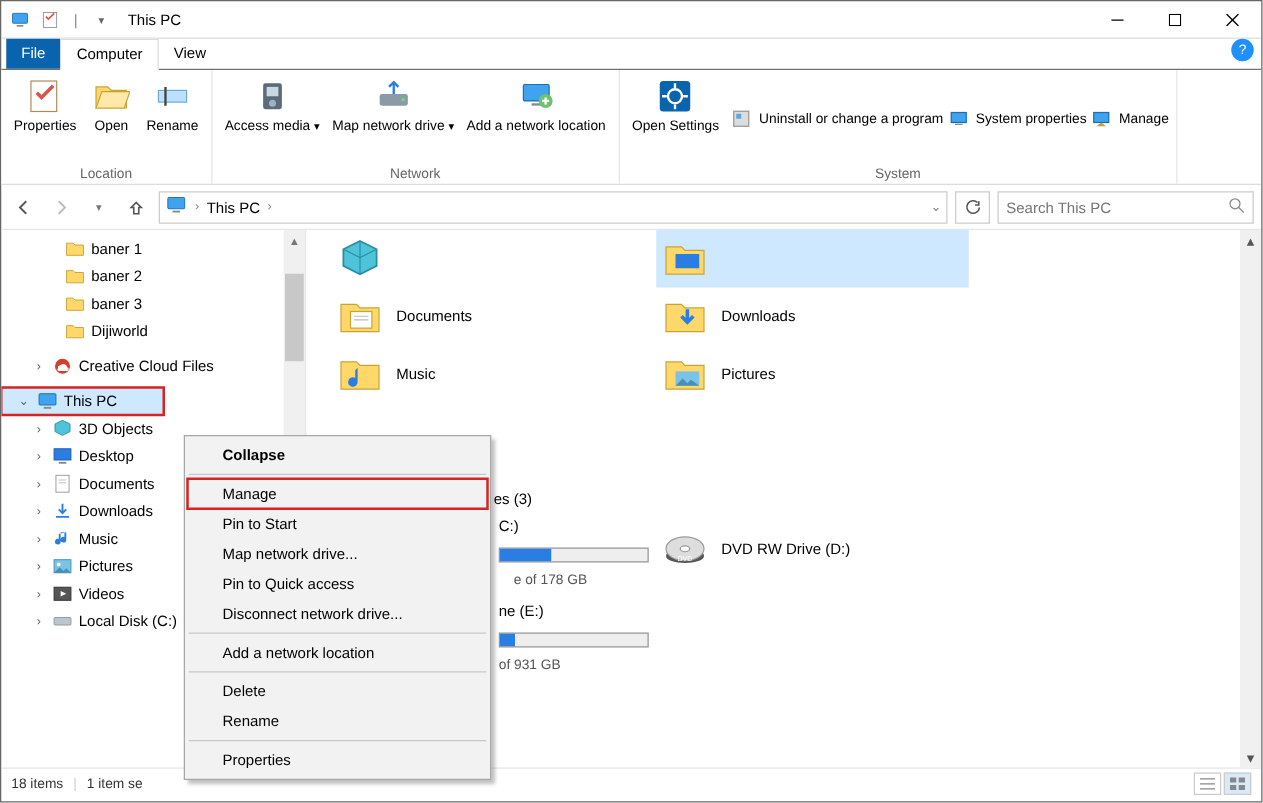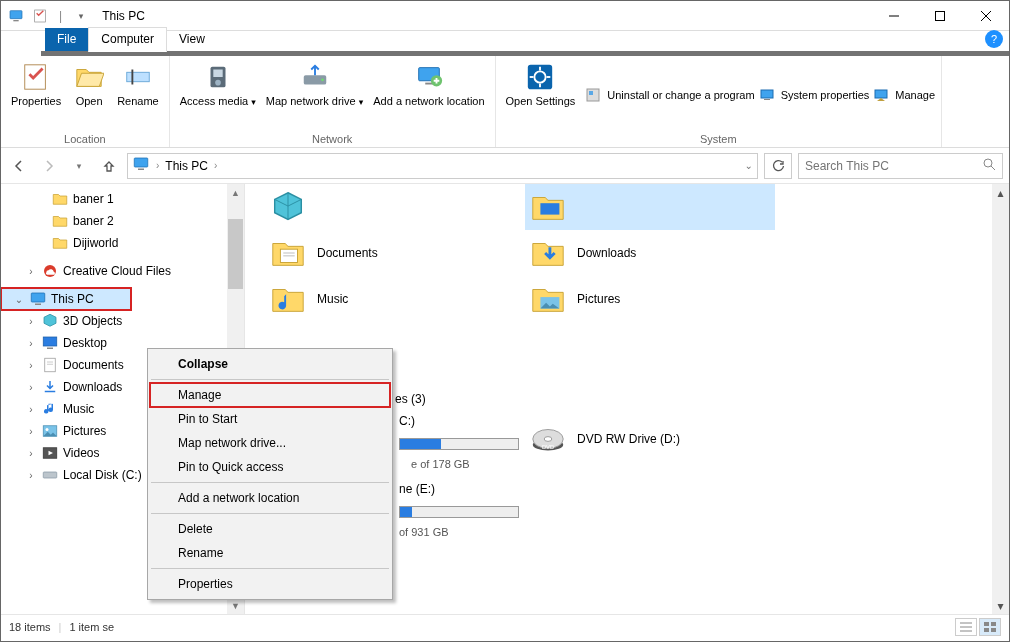--- a/index.html
+++ b/index.html
@@ -9,21 +9,21 @@
 .titlebar { height: 30px; display: flex; align-items: center; border-bottom: 1px solid #ddd; }
 .titlebar .qat { display: flex; align-items: center; gap: 6px; padding: 0 6px; }
 .titlebar .qat .ico { width: 18px; height: 18px; display: inline-flex; align-items: center; justify-content: center; }
 .titlebar .title { margin-left: 6px; font-size: 12px; }
 .titlebar .spacer { flex: 1; }
 .titlebar .winbtns { display: flex; }
 .titlebar .winbtn { width: 46px; height: 29px; display: flex; align-items: center; justify-content: center; }
 .titlebar .sep { color: #888; margin: 0 4px; }
 
 
-.ribbon-tabs { height: 25px; display: flex; align-items: flex-end; padding-left: 4px; border-bottom: 5px solid #737373; margin-left: 40px; }
+.ribbon-tabs { height: 25px; display: flex; padding-left: 4px; border-bottom: 1px solid #737373; }
 .ribbon-tab { padding: 4px 12px 5px; font-size: 12px; cursor: default; }
 .ribbon-tab.file { background: #0a64ad; color: #fff; }
 .ribbon-tab.active { background: #fff; border: 1px solid #dcdcdc; border-bottom: 1px solid #fff; margin-bottom: -1px; }
 .help-icon { margin-left: auto; width: 18px; height: 18px; border-radius: 50%; background: #1e90ff; color: #fff; display: flex; align-items: center; justify-content: center; font-size: 11px; margin-right: 6px; margin-bottom: 3px; }
 
 
 .ribbon { height: 92px; display: flex; border-bottom: 1px solid #dcdcdc; background: #fff; }
 .ribbon-group { display: flex; flex-direction: column; padding: 3px 6px 0; border-right: 1px solid #e6e6e6; }
 .ribbon-group .items { display: flex; gap: 2px; flex: 1; }
 .ribbon-group .label { text-align: center; font-size: 11px; color: #666; padding: 3px 0 2px; }
@@ -319,20 +319,29 @@
           </span>
           <span class="txt">baner 2</span>
         </div>
       <div class="tree-item indent2">
           <span class="exp"></span>
           <span class="ico">
             <svg class="folder-svg" viewBox="0 0 24 24">
               <path d="M3 6h7l2 2h9v11H3z" fill="#ffd869" stroke="#c9a336"></path>
             </svg>
           </span>
+          <span class="txt">baner 3</span>
+        </div>
+      <div class="tree-item indent2">
+          <span class="exp"></span>
+          <span class="ico">
+            <svg class="folder-svg" viewBox="0 0 24 24">
+              <path d="M3 6h7l2 2h9v11H3z" fill="#ffd869" stroke="#c9a336"></path>
+            </svg>
+          </span>
           <span class="txt">Dijiworld</span>
         </div>
       <div style="height:6px"></div>
       <div class="tree-item indent1">
           <span class="exp">›</span>
           <span class="ico">
             <svg viewBox="0 0 24 24" width="18" height="18">
               <circle cx="12" cy="12" r="8" fill="#da3b2b"></circle>
               <path d="M7 14a3 3 0 0 1 3-3 4 4 0 0 1 7 2 2 2 0 0 1-1 4H8a2 2 0 0 1-1-3z" fill="#fff"></path>
             </svg>
@@ -565,20 +574,21 @@
     </div>
 </div>
 
 <div class="ctxmenu">
   <div class="mi bold">Collapse</div>
   <div class="divider"></div>
   <div class="mi hl">Manage</div>
   <div class="mi">Pin to Start</div>
   <div class="mi">Map network drive...</div>
   <div class="mi">Pin to Quick access</div>
+  <div class="mi">Disconnect network drive...</div>
   <div class="divider"></div>
   <div class="mi">Add a network location</div>
   <div class="divider"></div>
   <div class="mi">Delete</div>
   <div class="mi">Rename</div>
   <div class="divider"></div>
   <div class="mi">Properties</div>
 </div>
 
 </body></html>

